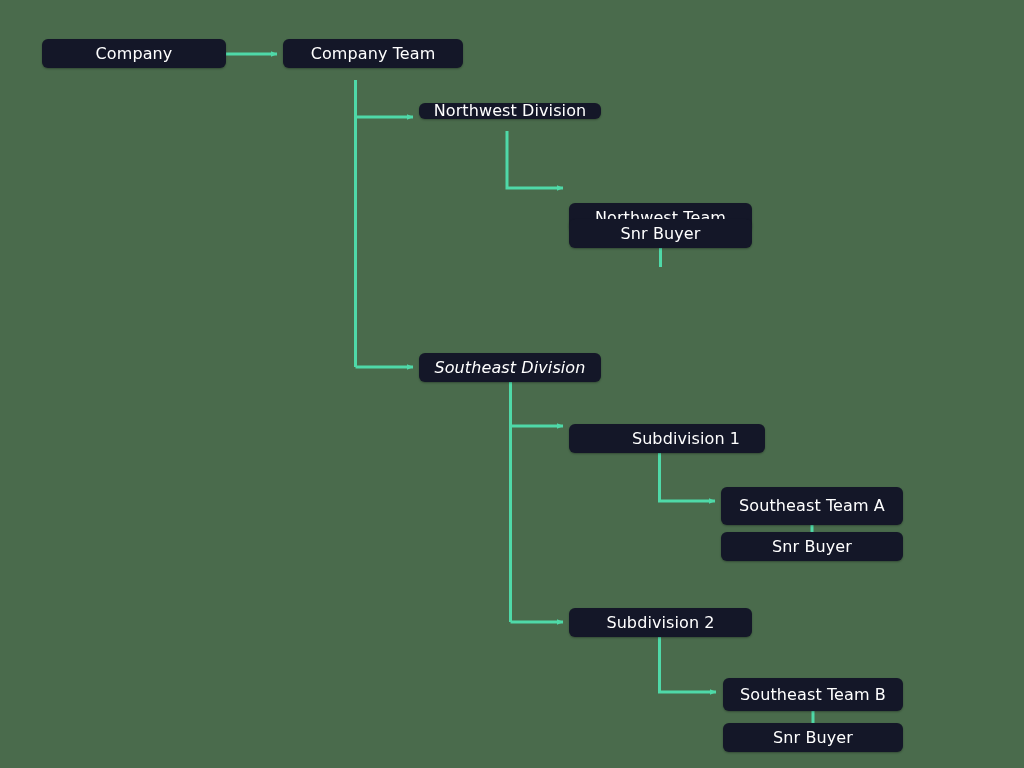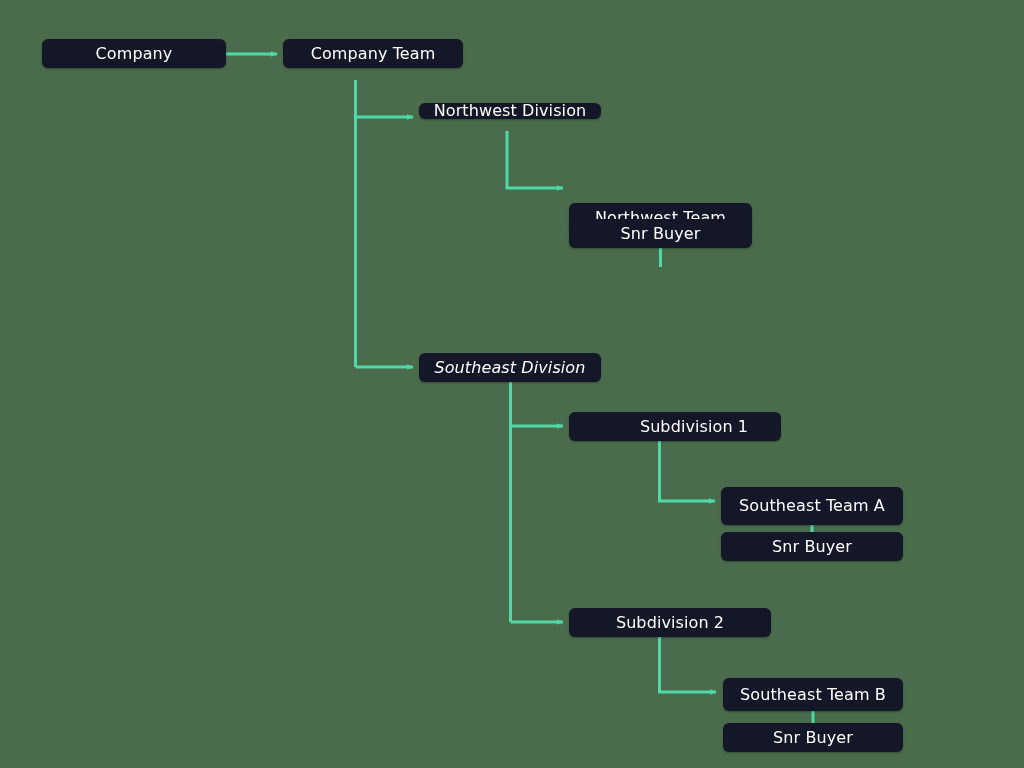--- a/index.html
+++ b/index.html
@@ -101,33 +101,33 @@
 
   <div class="node" style="left:569px; top:219px; width:183px; height:29px;">
     <span>Snr Buyer</span>
   </div>
 
 
   <div class="node" style="left:419px; top:353px; width:182px; height:29px;font-style:italic;">
     <span>Southeast Division</span>
   </div>
 
-  <div class="node" style="left:569px; top:412px; width:212px; height:29px;padding-left:38px;">
+  <div class="node" style="left:569px; top:424px; width:196px; height:29px;padding-left:38px;">
     <span>Subdivision 1</span>
   </div>
 
   <div class="node" style="left:721px; top:487px; width:182px; height:38px;">
     <span>Southeast Team A</span>
   </div>
 
   <div class="node" style="left:721px; top:532px; width:182px; height:29px;">
     <span>Snr Buyer</span>
   </div>
 
-  <div class="node" style="left:569px; top:608px; width:202px; height:29px;">
+  <div class="node" style="left:569px; top:608px; width:183px; height:29px;">
     <span>Subdivision 2</span>
   </div>
 
   <div class="node" style="left:723px; top:678px; width:180px; height:33px;">
     <span>Southeast Team B</span>
   </div>
 
   <div class="node" style="left:723px; top:723px; width:180px; height:29px;">
     <span>Snr Buyer</span>
   </div>

